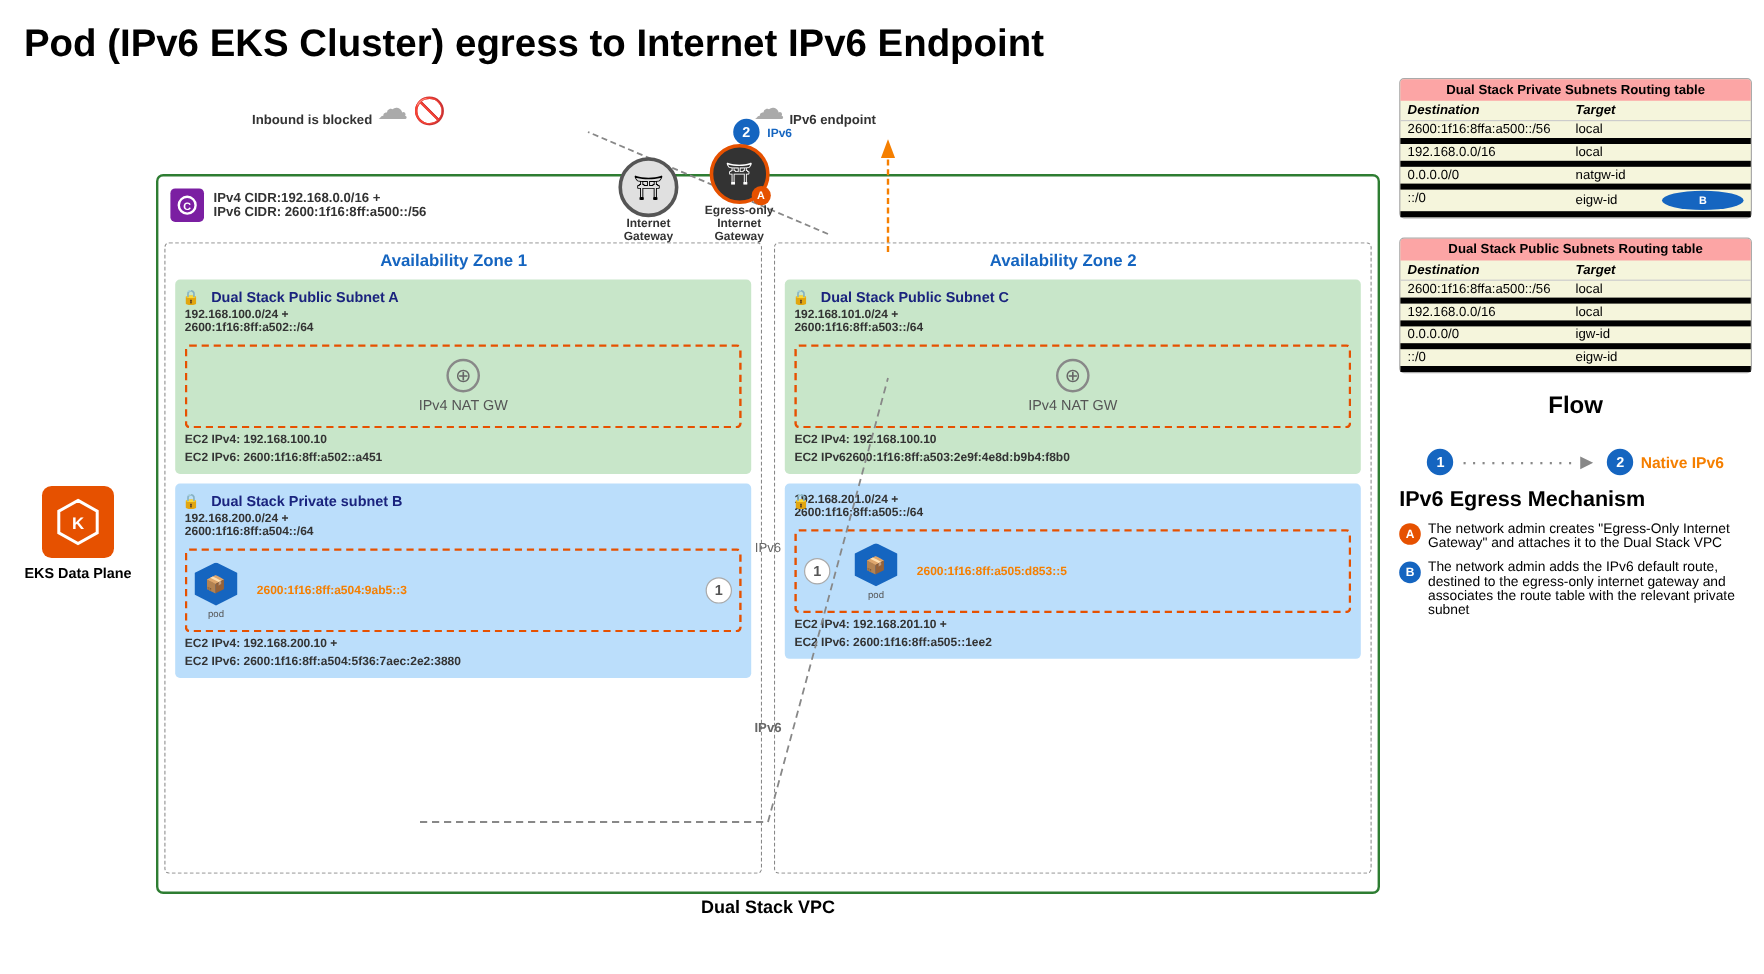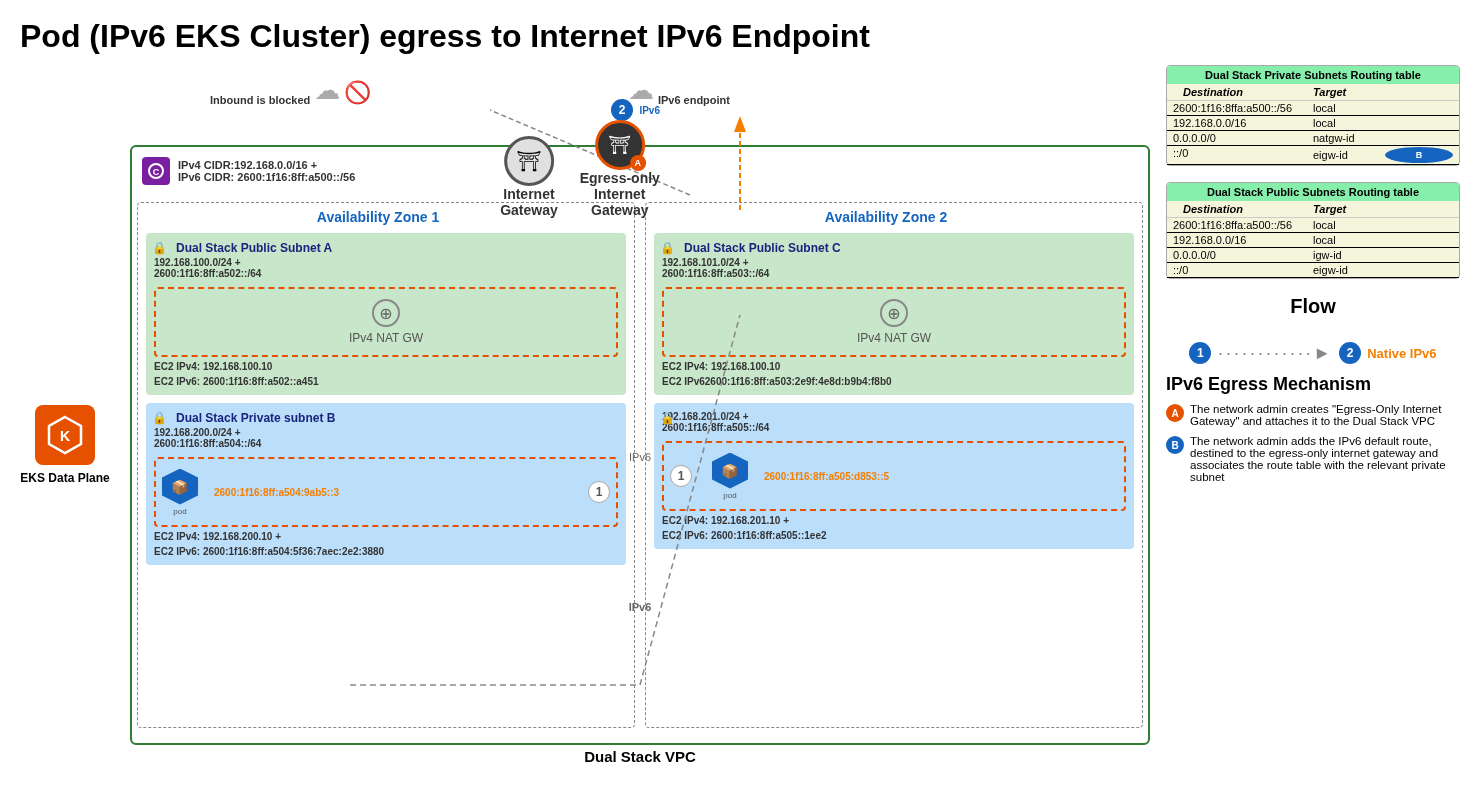--- a/index.html
+++ b/index.html
@@ -237,56 +237,56 @@
     .badge-blue { background: #1565c0; }
     .badge-white {
       background: white;
       color: #555;
       border: 1.5px solid #aaa;
     }
 
     
     .igw-label {
       text-align: left;
-      font-size: 14px;
+      font-size: 10px;
       font-weight: bold;
       color: #333;
     }
 
     
     .routing-table {
       background: #f5f5dc;
       border: 1px solid #aaa;
       border-radius: 4px;
       margin-bottom: 16px;
       font-size: 11px;
     }
     .routing-table-header {
-      background: #86efac;
+      background: #fca5a5;
       color: #000;
       font-weight: bold;
       text-align: center;
       padding: 3px;
       border-radius: 3px 3px 0 0;
       font-size: 11px;
     }
     .routing-table-cols {
       display: flex;
       border-bottom: 1px solid #ccc;
-      padding: 2px 16px;
+      padding: 2px 6px;
     }
     .routing-table-cols span {
       flex: 1;
       font-style: italic;
       font-weight: bold;
     }
     .routing-table-row {
       display: flex;
       padding: 1px 6px;
-      border-bottom: 1px solid #000000;
+      border-bottom: 5px solid #000000;
     }
     .routing-table-row span { flex: 1; }
 
     
     .flow-section {
       margin-top: 10px;
     }
     .flow-title {
       font-size: 20px;
       font-weight: bold;

